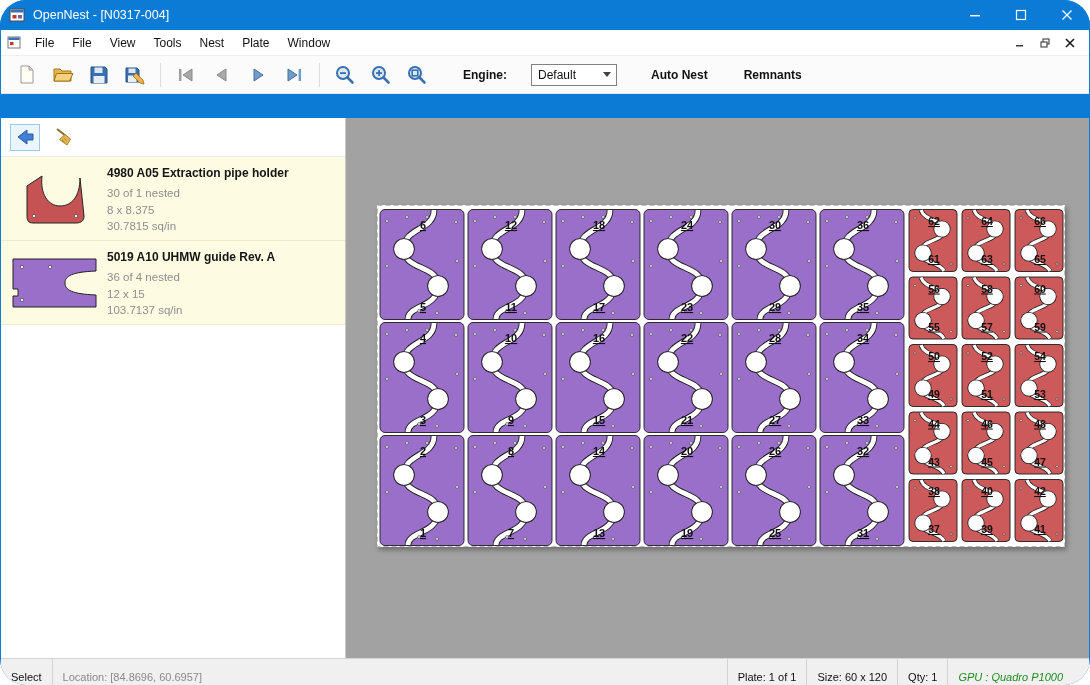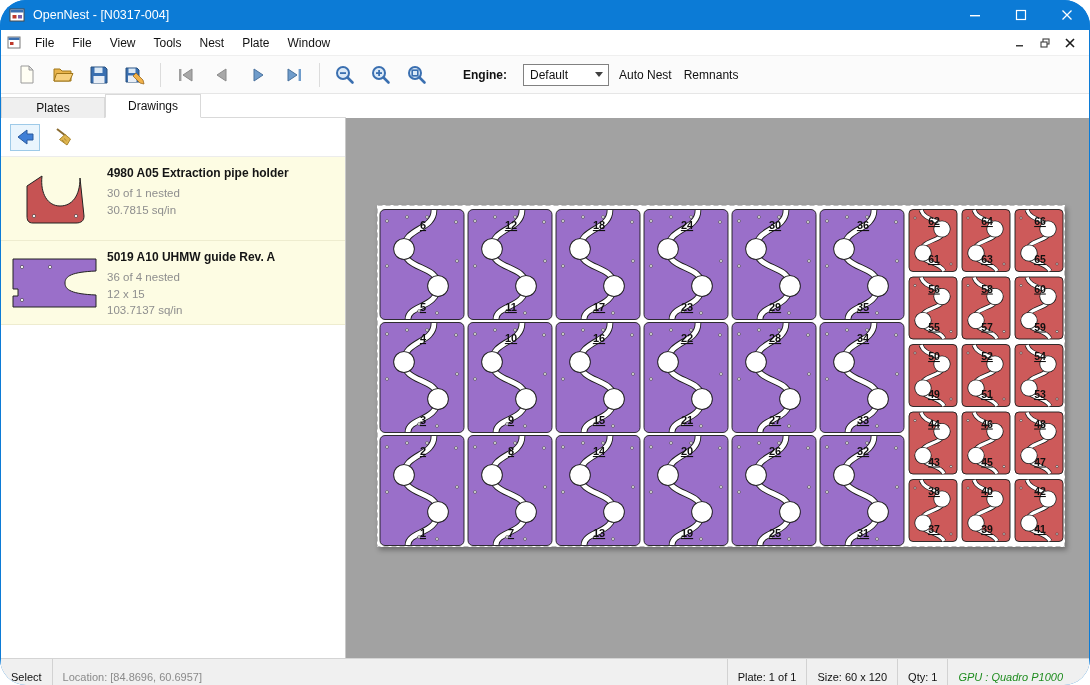--- a/index.html
+++ b/index.html
@@ -19,24 +19,24 @@
   .menubar { position:absolute; top:30px; left:1px; right:1px; height:26px; background:#fff; display:flex; align-items:center; border-bottom:1px solid #efefef; }
   .mdi-doc-icon { margin:0 4px 0 6px; display:flex; }
   .menu-item { padding:22px 9px; font-size:12px; }
   .mdi-controls { margin-left:auto; display:flex; align-items:center; padding-right:8px; gap:3px; }
   .mdi-btn { width:22px; height:20px; display:flex; align-items:center; justify-content:center; }
 
   
   .toolbar { position:absolute; top:56px; left:1px; right:1px; height:38px; background:#fbfbfb; display:flex; align-items:center; padding-left:8px; border-bottom:1px solid #e6e6e6; }
   .tb-btn { width:36px; height:30px; display:flex; align-items:center; justify-content:center; }
   .tb-sep { width:1px; height:24px; background:#dcdcdc; margin:0 7px; }
-  .engine-label { font-weight:bold; font-size:12px; margin:0 16px 0 28px; }
+  .engine-label { font-weight:bold; font-size:12px; margin:0 24px 0 28px; }
   .engine-select { width:86px; height:22px; border:1px solid #818181; background:#fff; display:flex; align-items:center; font-size:12px; padding-left:6px;gap:17px; }
   .engine-arrow { margin-left:auto; margin-right:5px; width:0; height:0; border-left:4px solid transparent; border-right:4px solid transparent; border-top:5px solid #404040; }
-  .tb-text-btn { font-size:12px; margin-left:8px; padding:4px 2px; }
+  .tb-text-btn { font-size:12px; margin-left:32px; padding:4px 2px;font-weight:bold; }
 
   
   .tabstrip { position:absolute; top:94px; left:1px; right:1px; height:24px; background:#fff; display:flex; }
   .tabs-area { width:345px; display:flex; align-items:flex-end; box-shadow:inset 0 -1px 0 #d9d9d9; }
   .tab { display:flex; align-items:center; justify-content:center; font-size:12px; }
   .tab-inactive { width:104px; height:21px; background:#efefef; border:1px solid #d9d9d9; border-bottom:none; }
   .tab-active { width:96px; height:24px; background:#fff; border:1px solid #d9d9d9; border-bottom:1px solid #fff; }
 
   
   .content { position:absolute; top:118px; left:1px; right:1px; height:540px; display:flex; }
@@ -215,26 +215,20 @@
 
     <span class="engine-label">Engine:</span>
     <div class="engine-select">
       <span>Default</span>
       <span class="engine-arrow"></span>
     </div>
     <span class="tb-text-btn">Auto Nest</span>
     <span class="tb-text-btn">Remnants</span>
   </div>
 
-  <div class="tabstrip">
-    <div class="tabs-area">
-      <div class="tab tab-inactive">Plates</div>
-      <div class="tab tab-active">Drawings</div>
-    </div>
-  </div>
 
   <div class="content">
     <div class="left-panel">
       <div class="panel-toolbar">
         <div class="panel-btn panel-btn-boxed">
           <svg width="22" height="20">
               <path d="M13 3 L4 10 L13 17 L13 13 L19 13 L19 7 L13 7 Z" fill="#3f7fd6" stroke="#2a5a9e"></path>
             </svg>
         </div>
         <div class="panel-btn">
@@ -250,20 +244,21 @@
         <div class="thumb">
           <svg width="64" height="54">
             <path d="M3,14 L18,4 C16,22 24,34 36,34 C48,34 56,24 56,6 L60,44 C60,49 57,51 52,51 L9,51 C4,51 3,48 3,44 Z" stroke="#222" stroke-width="1" fill="#c65353"></path>
             <circle cx="10" cy="44" r="1.6" fill="#fff" stroke="#333" stroke-width="0.6"></circle>
             <circle cx="52" cy="44" r="1.6" fill="#fff" stroke="#333" stroke-width="0.6"></circle>
           </svg>
         </div>
         <div class="draw-info">
           <div class="draw-title">4980 A05 Extraction pipe holder</div>
           <div class="draw-meta">30 of 1 nested</div>
+          <div class="draw-meta">8 x 8.375</div>
           <div class="draw-meta">30.7815 sq/in</div>
         </div>
       </div>
 
       <div class="draw-item">
         <div class="thumb">
           <svg width="92" height="56">
             <path d="M3,4 L86,4 L86,16 C62,17 55,21 55,28 C55,35 62,39 86,40 L86,52 L3,52 L3,41 L8,41 L8,34 L3,34 Z" stroke="#222" stroke-width="1" fill="#9a6fc9"></path>
             <circle cx="12" cy="12" r="1.6" fill="#fff" stroke="#333" stroke-width="0.6"></circle>
             <circle cx="12" cy="45" r="1.6" fill="#fff" stroke="#333" stroke-width="0.6"></circle>

